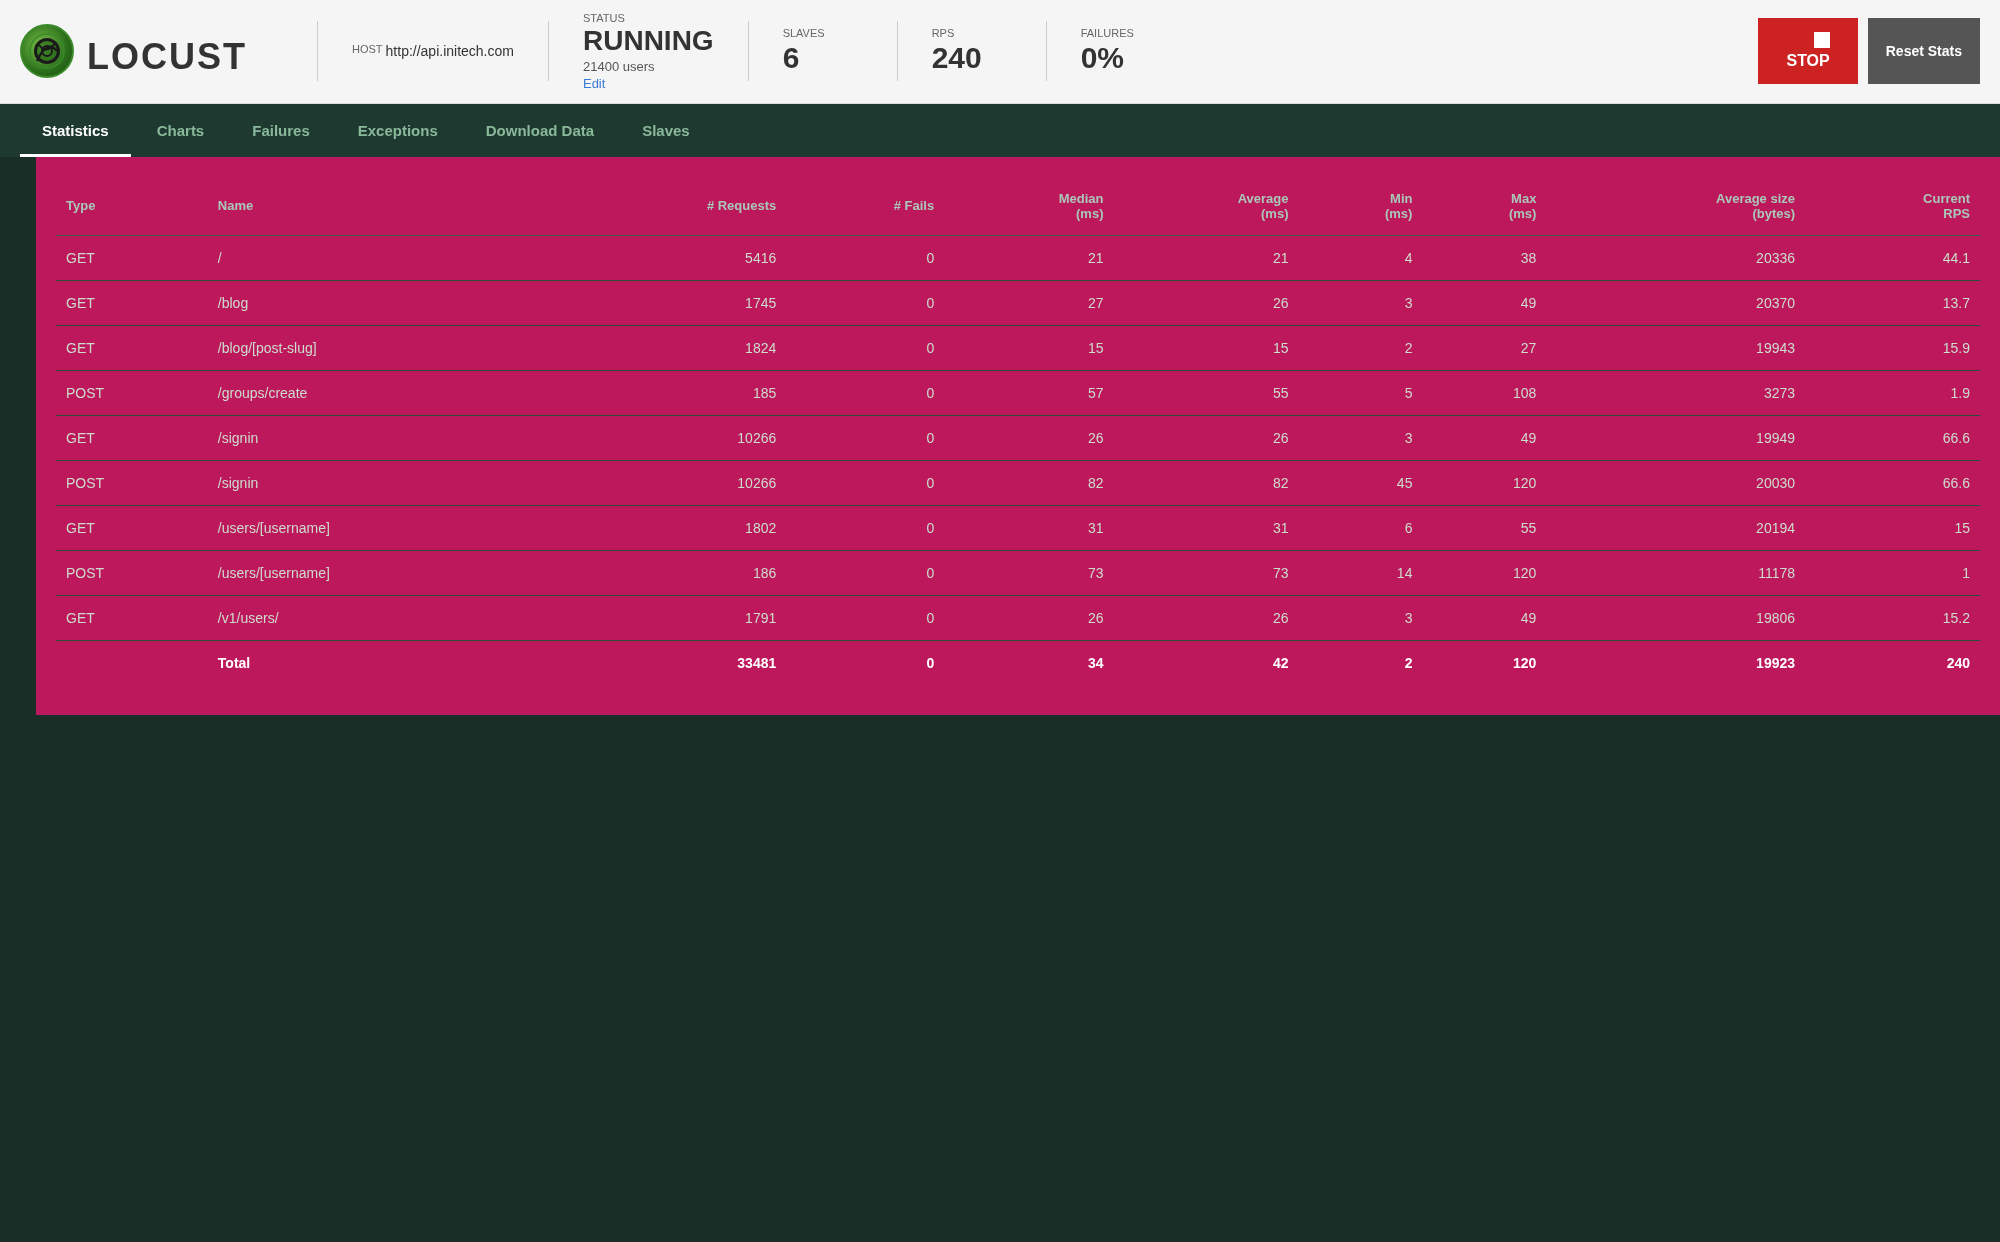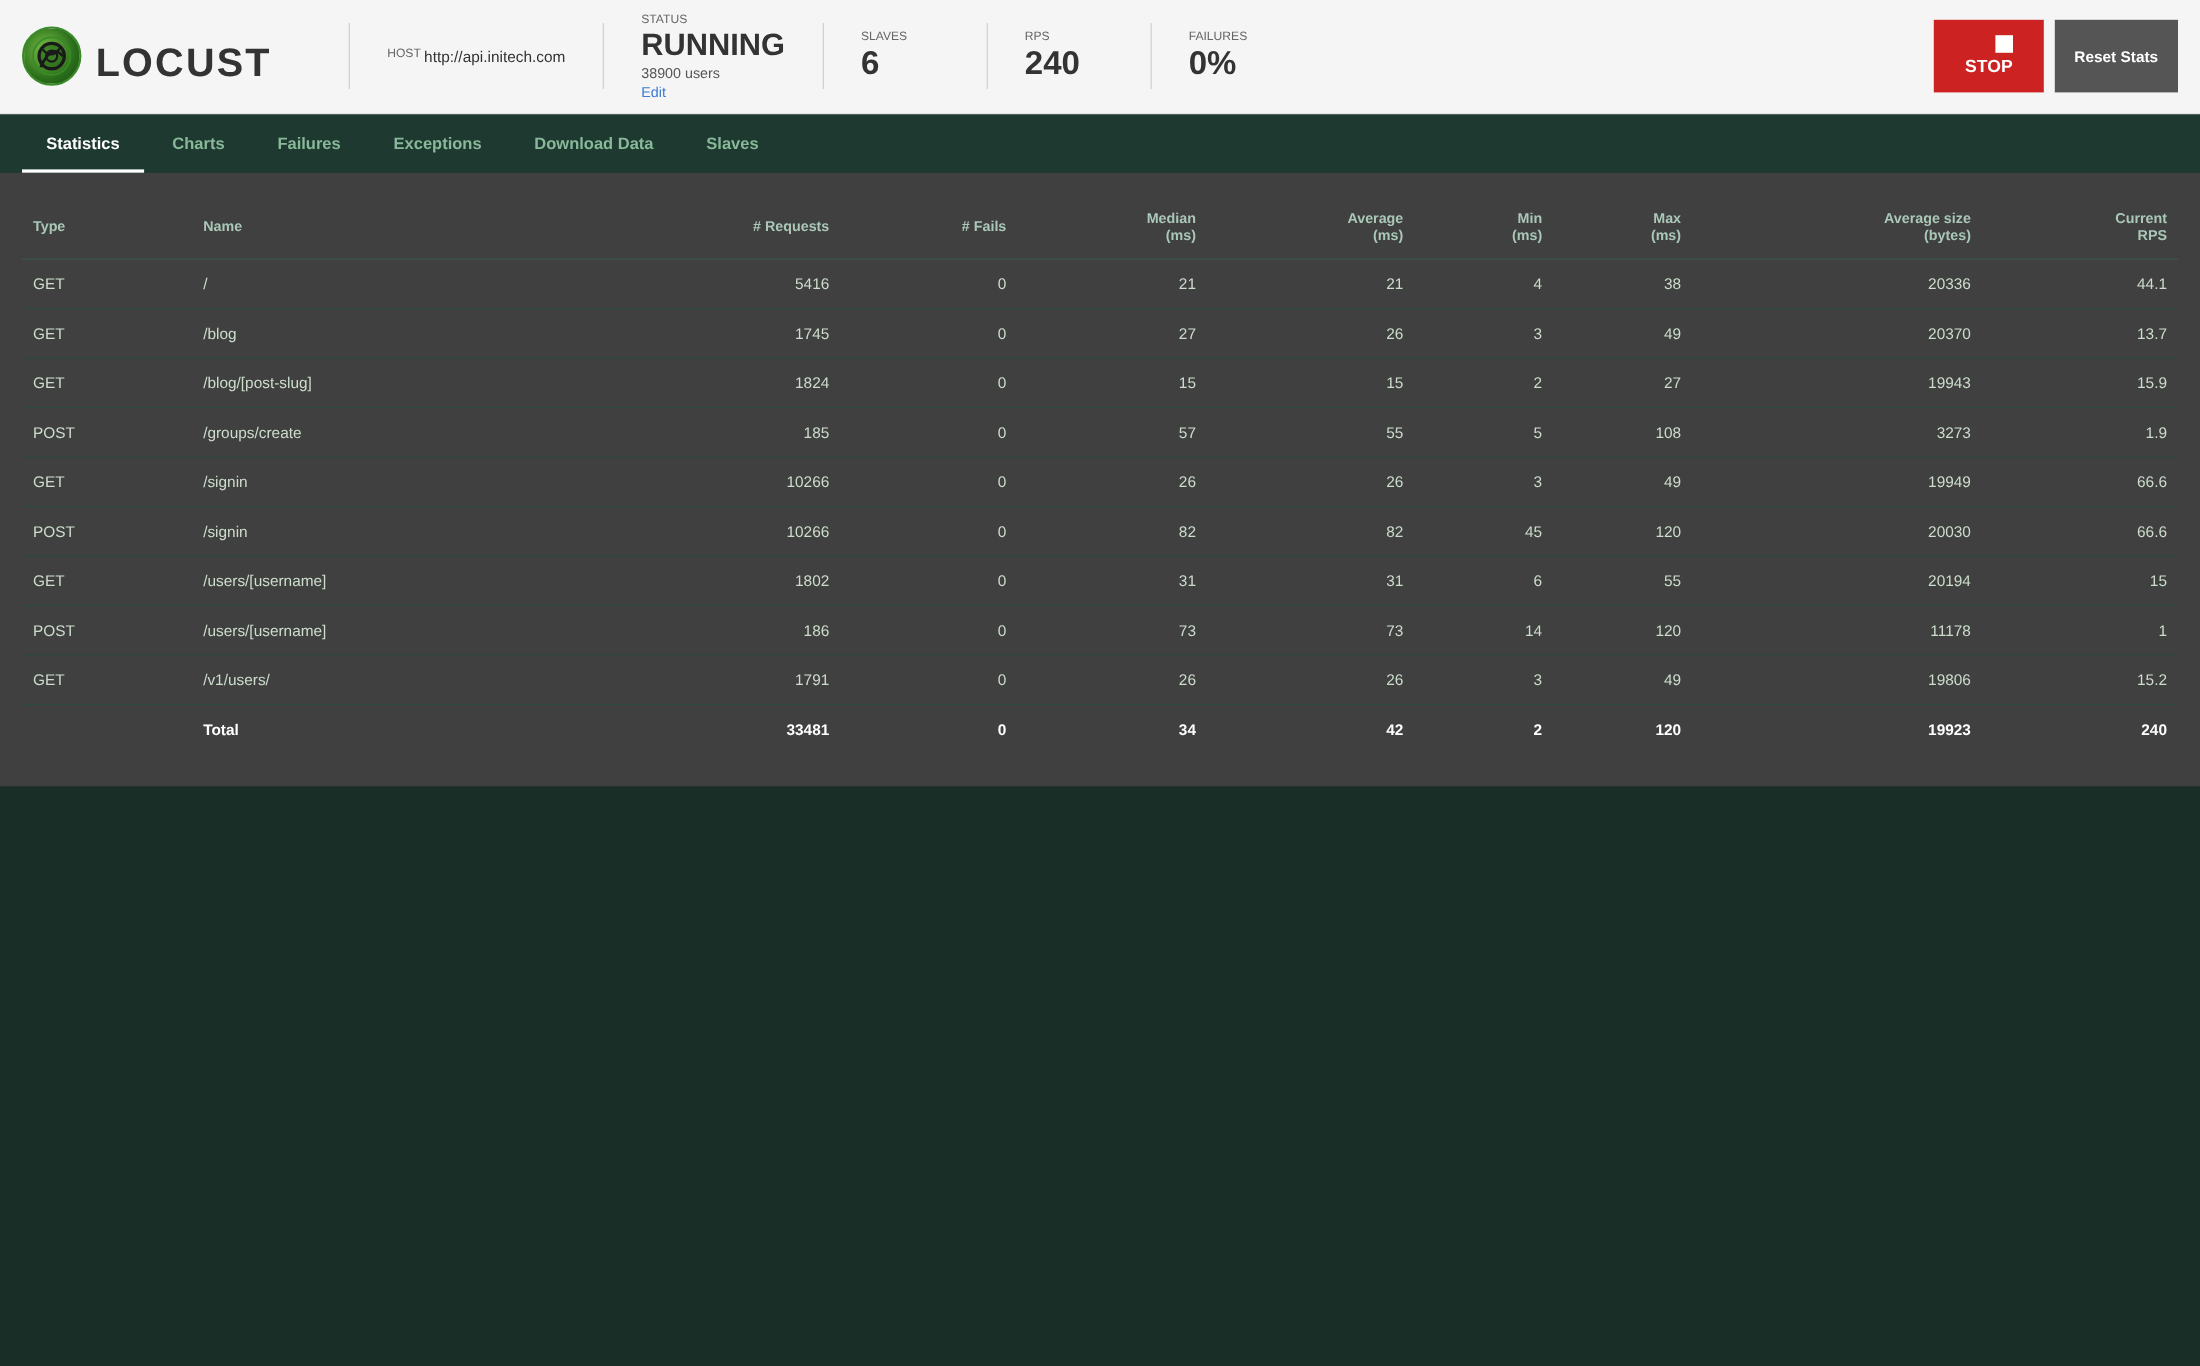--- a/index.html
+++ b/index.html
@@ -121,22 +121,23 @@
       position: absolute;
       bottom: 0;
       left: 0;
       right: 0;
       height: 3px;
       background: #ffffff;
     }
 
     
     .table-container {
-      background: #404040;
+      background: #be185d;
       padding: 20px 20px 30px;
+      margin-left: 36px;
     }
     table {
       width: 100%;
       border-collapse: collapse;
     }
     thead tr {
       border-bottom: 1px solid #3a5a4a;
     }
     th {
       padding: 14px 10px;
@@ -180,21 +181,21 @@
   <div class="host-section">
     <span class="host-label">HOST</span>
     <span class="host-value">http://api.initech.com</span>
   </div>
 
   <div class="divider-v"></div>
 
   <div class="status-section">
     <span class="status-label">STATUS</span>
     <span class="status-value">RUNNING</span>
-    <span class="status-users">38900 users</span>
+    <span class="status-users">21400 users</span>
     <a class="status-edit">Edit</a>
   </div>
 
   <div class="divider-v"></div>
 
   <div class="stat-section">
     <span class="stat-label">SLAVES</span>
     <span class="stat-value">6</span>
   </div>
 

